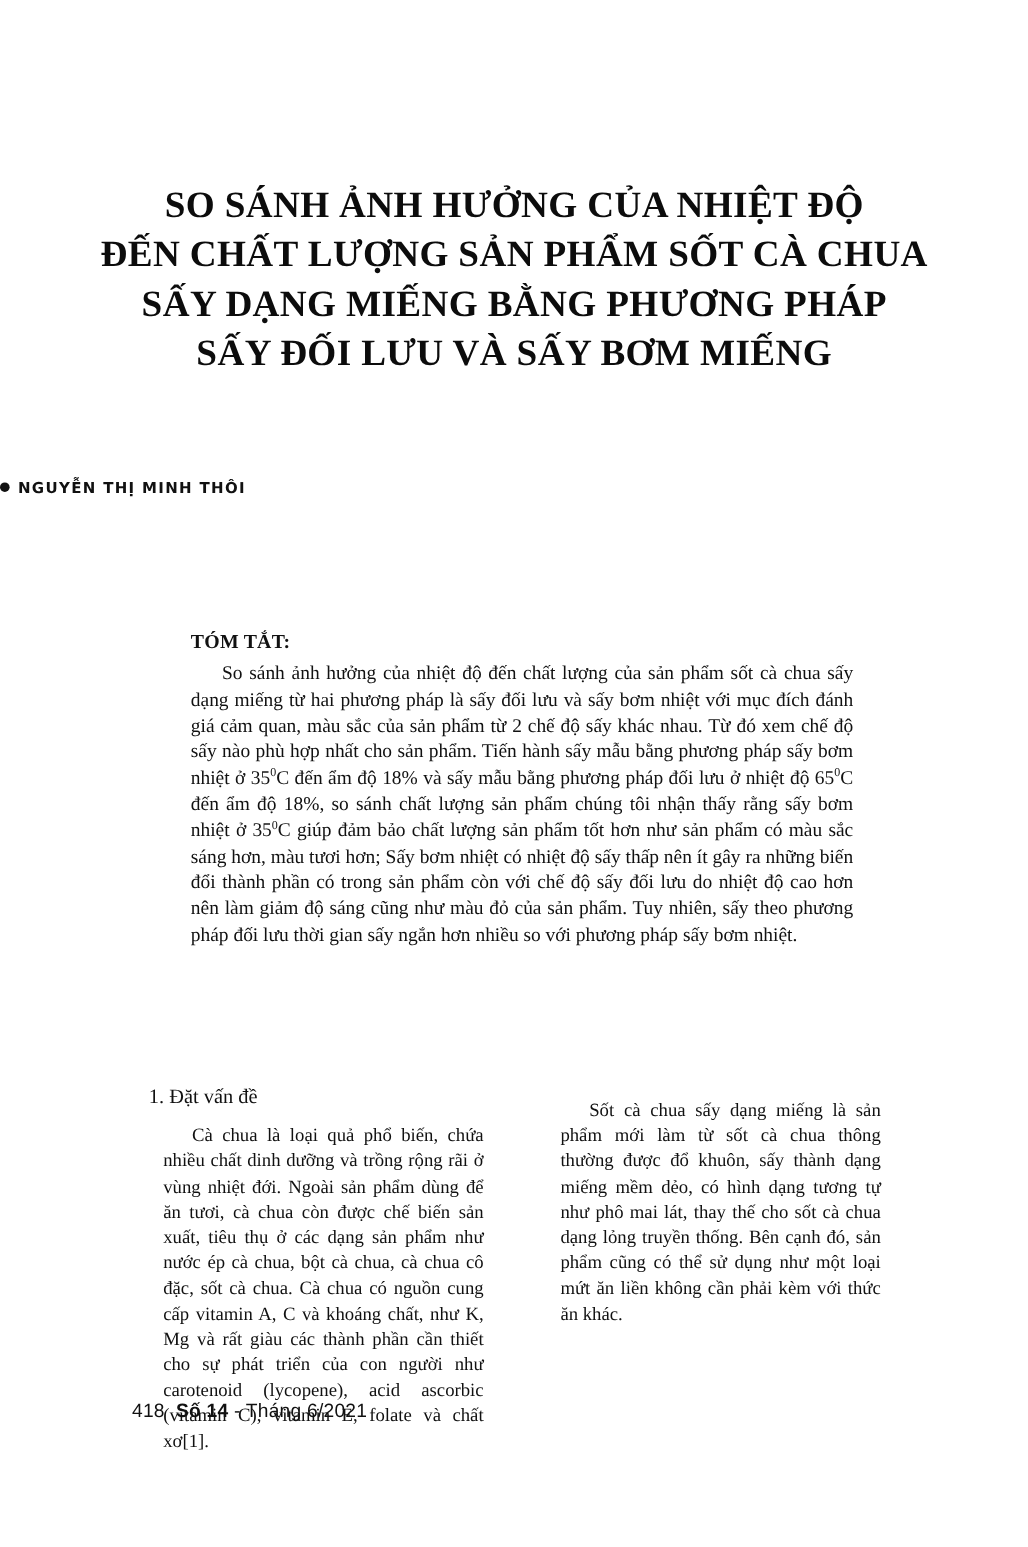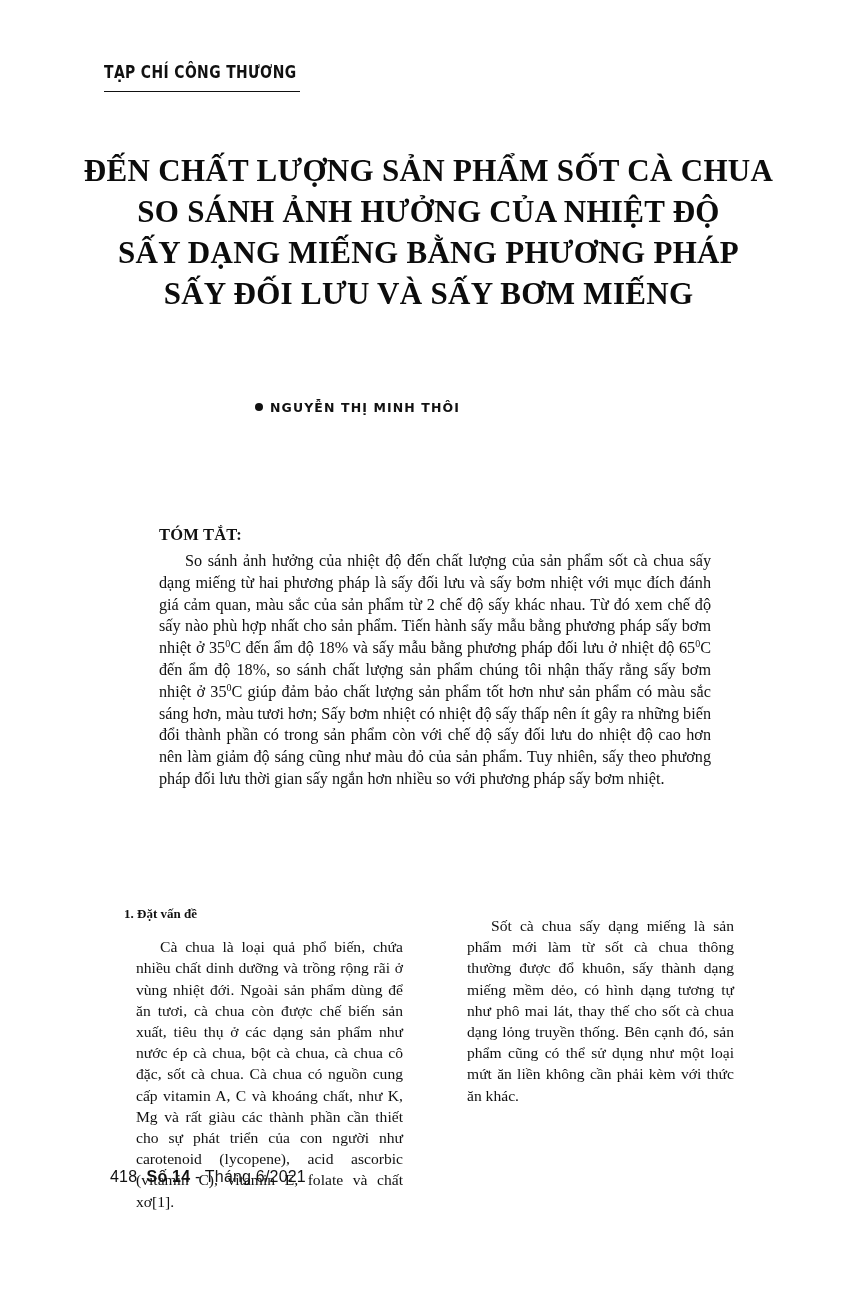--- a/index.html
+++ b/index.html
@@ -58,21 +58,21 @@
     color: #0c0c0c;
     white-space: nowrap;
   }
 
   
   .author-block {
     position: absolute;
     left: 0;
     top: 398px;
     width: 715px;
-    text-align: center;
+    text-align: left;
   }
   .author-name {
     display: inline-block;
     font-family: "DejaVu Sans", sans-serif;
     font-weight: bold;
     font-size: 12.5px;
     letter-spacing: 1.1px;
     color: #111111;
   }
   .author-bullet {
@@ -131,22 +131,22 @@
     display: flex;
     gap: 40px;
   }
   .col {
     width: 291px;
     font-size: 15.6px;
     line-height: 21.2px;
     text-align: justify;
   }
   .section-heading {
-    font-weight: bold;
-    font-size: 13px;
+    font-weight: normal;
+    font-size: 17px;
     margin-bottom: 1px;
   }
   .col p {
     margin: 12px;
     text-indent: 24px;
     text-align: justify;
   }
 
   
   .footer {
@@ -161,28 +161,24 @@
   }
   .footer .pagenum { font-weight: normal; }
   .footer .issue { font-weight: bold; }
   .footer .dateinfo { font-weight: normal; }
 </style>
 </head>
 <body>
 
 <div class="page">
 
-  <div class="masthead">
-    <div class="masthead-text">TẠP CHÍ CÔNG THƯƠNG</div>
-    <div class="masthead-rule"></div>
-  </div>
 
   <div class="title-block">
+    <div class="title-line">SO SÁNH ẢNH HƯỞNG CỦA NHIỆT ĐỘ</div>
     <div class="title-line">ĐẾN CHẤT LƯỢNG SẢN PHẨM SỐT CÀ CHUA</div>
-    <div class="title-line">SO SÁNH ẢNH HƯỞNG CỦA NHIỆT ĐỘ</div>
     <div class="title-line">SẤY DẠNG MIẾNG BẰNG PHƯƠNG PHÁP</div>
     <div class="title-line">SẤY ĐỐI LƯU VÀ SẤY BƠM MIẾNG</div>
   </div>
 
   <div class="author-block">
     <span class="author-bullet"></span><span class="author-name">NGUYỄN THỊ MINH THÔI</span>
   </div>
 
   <div class="abstract-block">
     <div class="abstract-heading">TÓM TẮT:</div>

